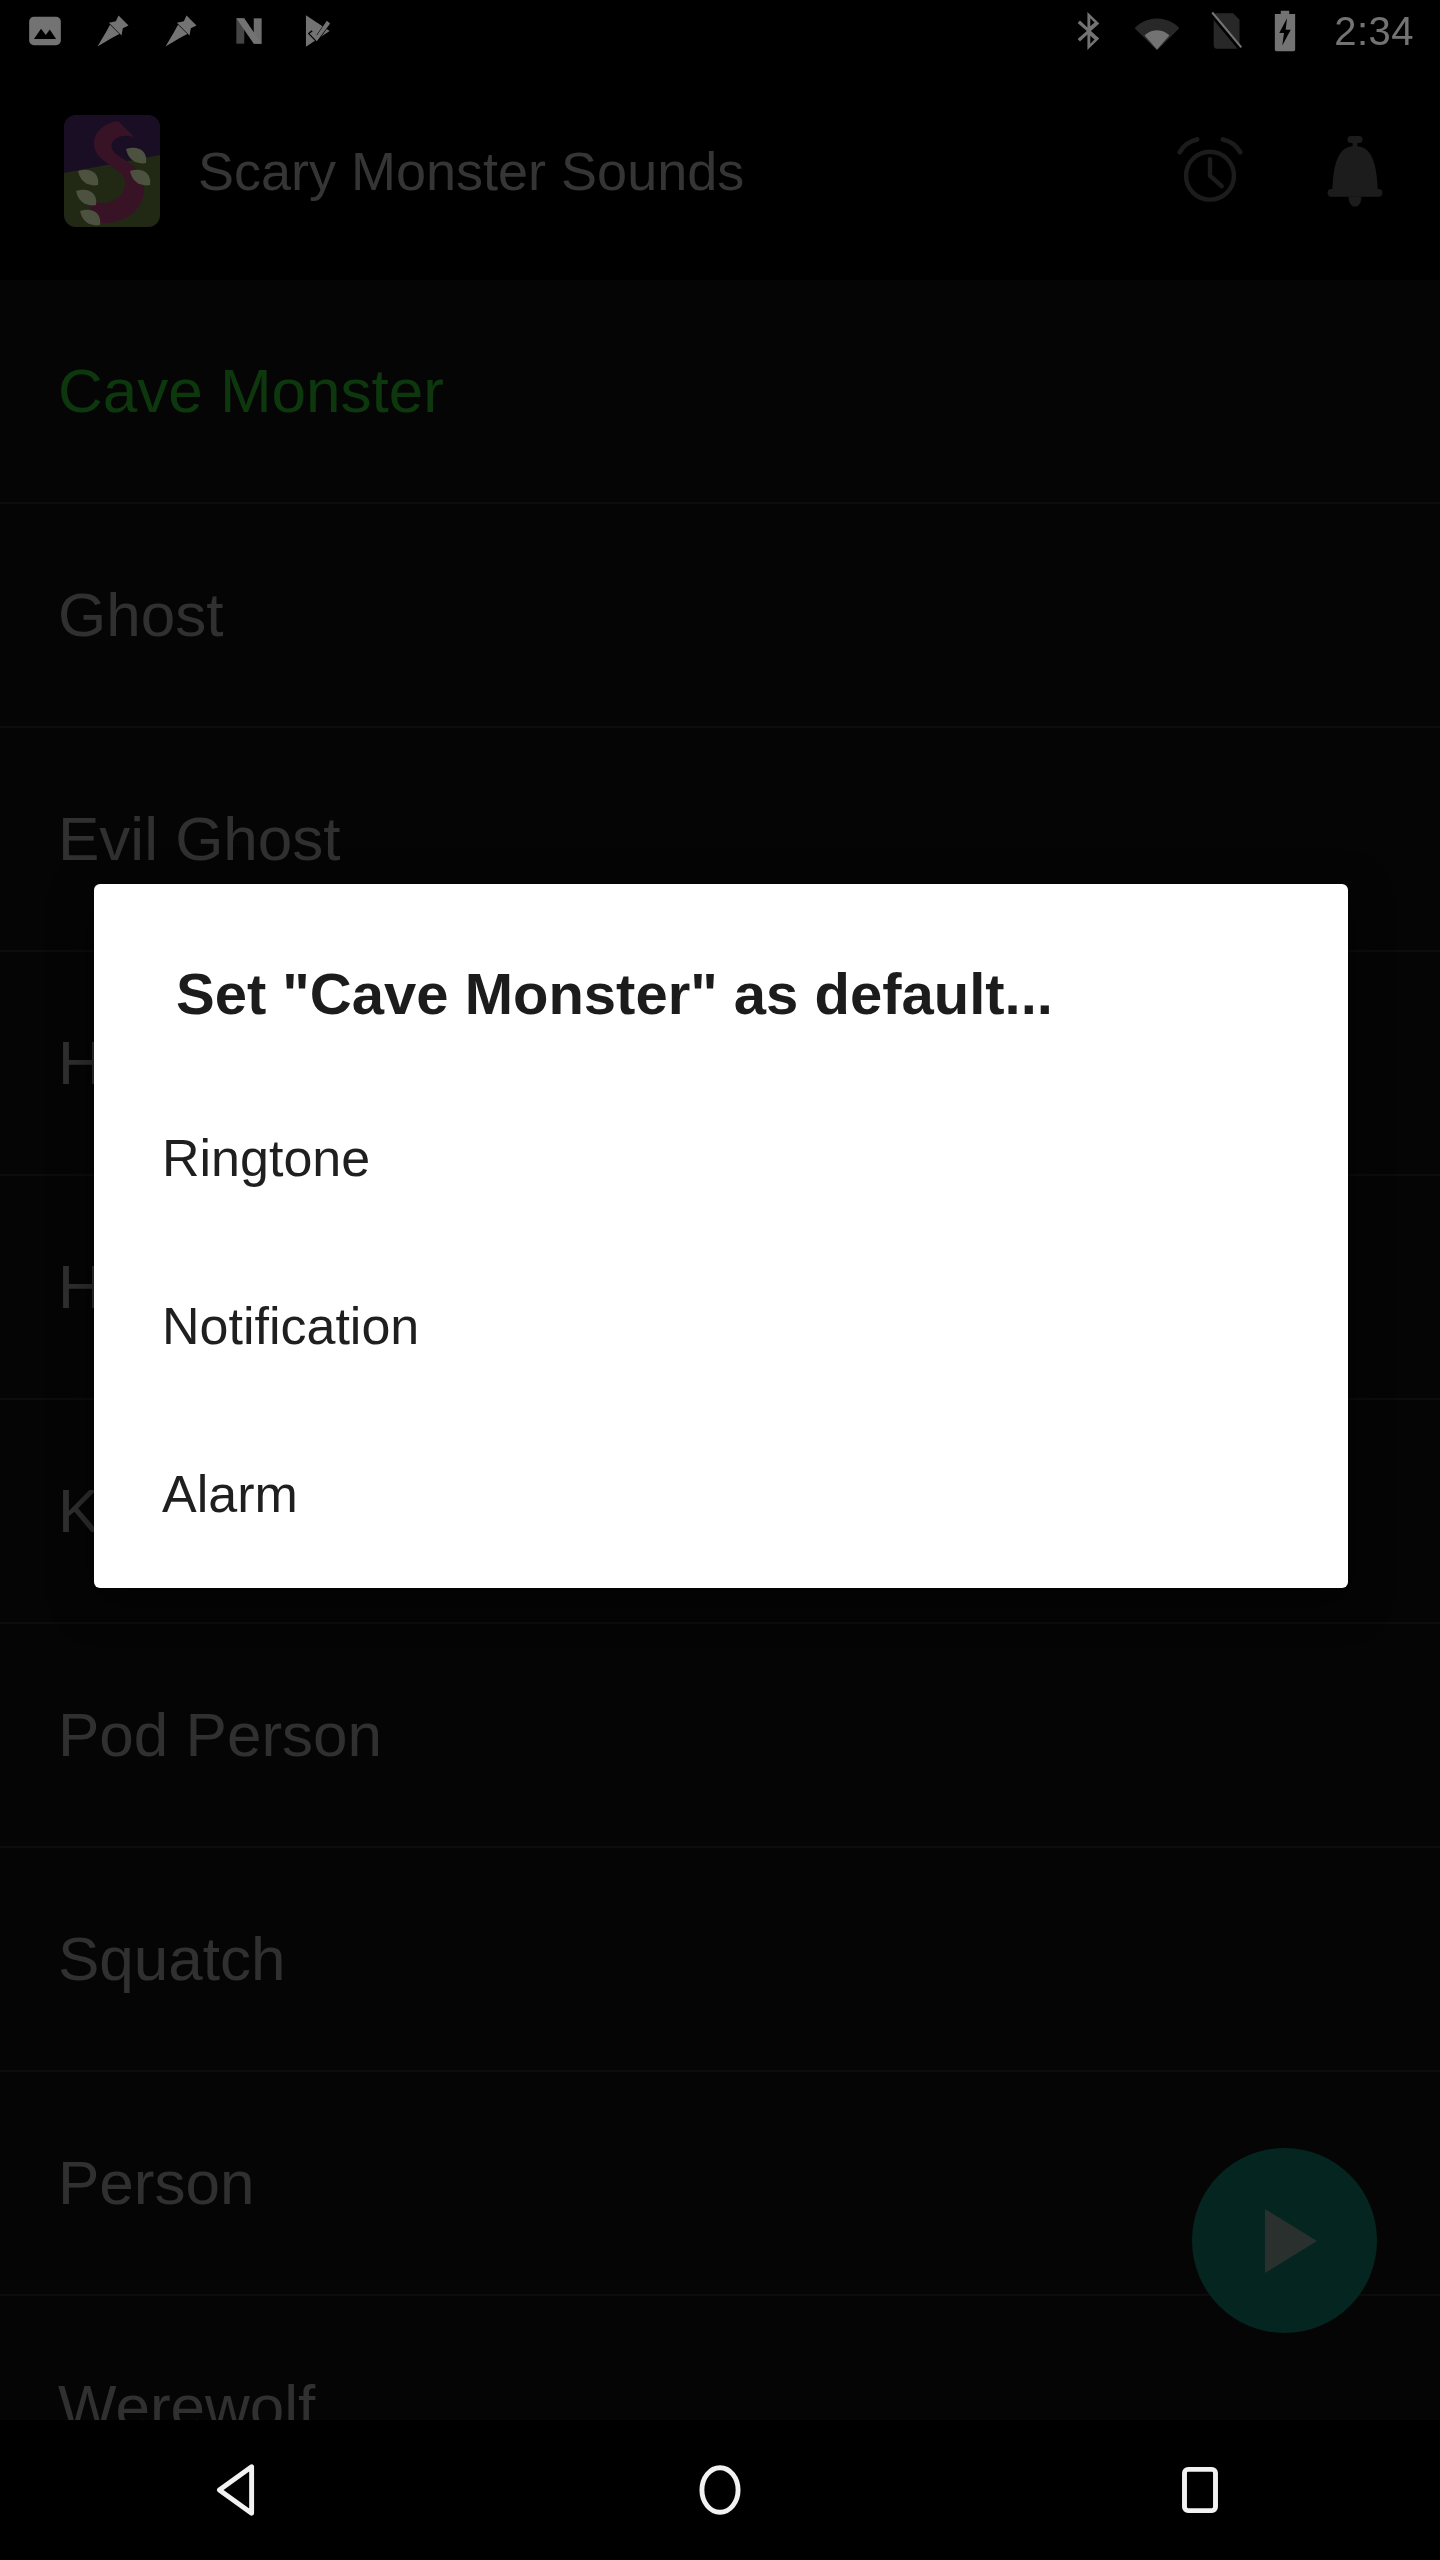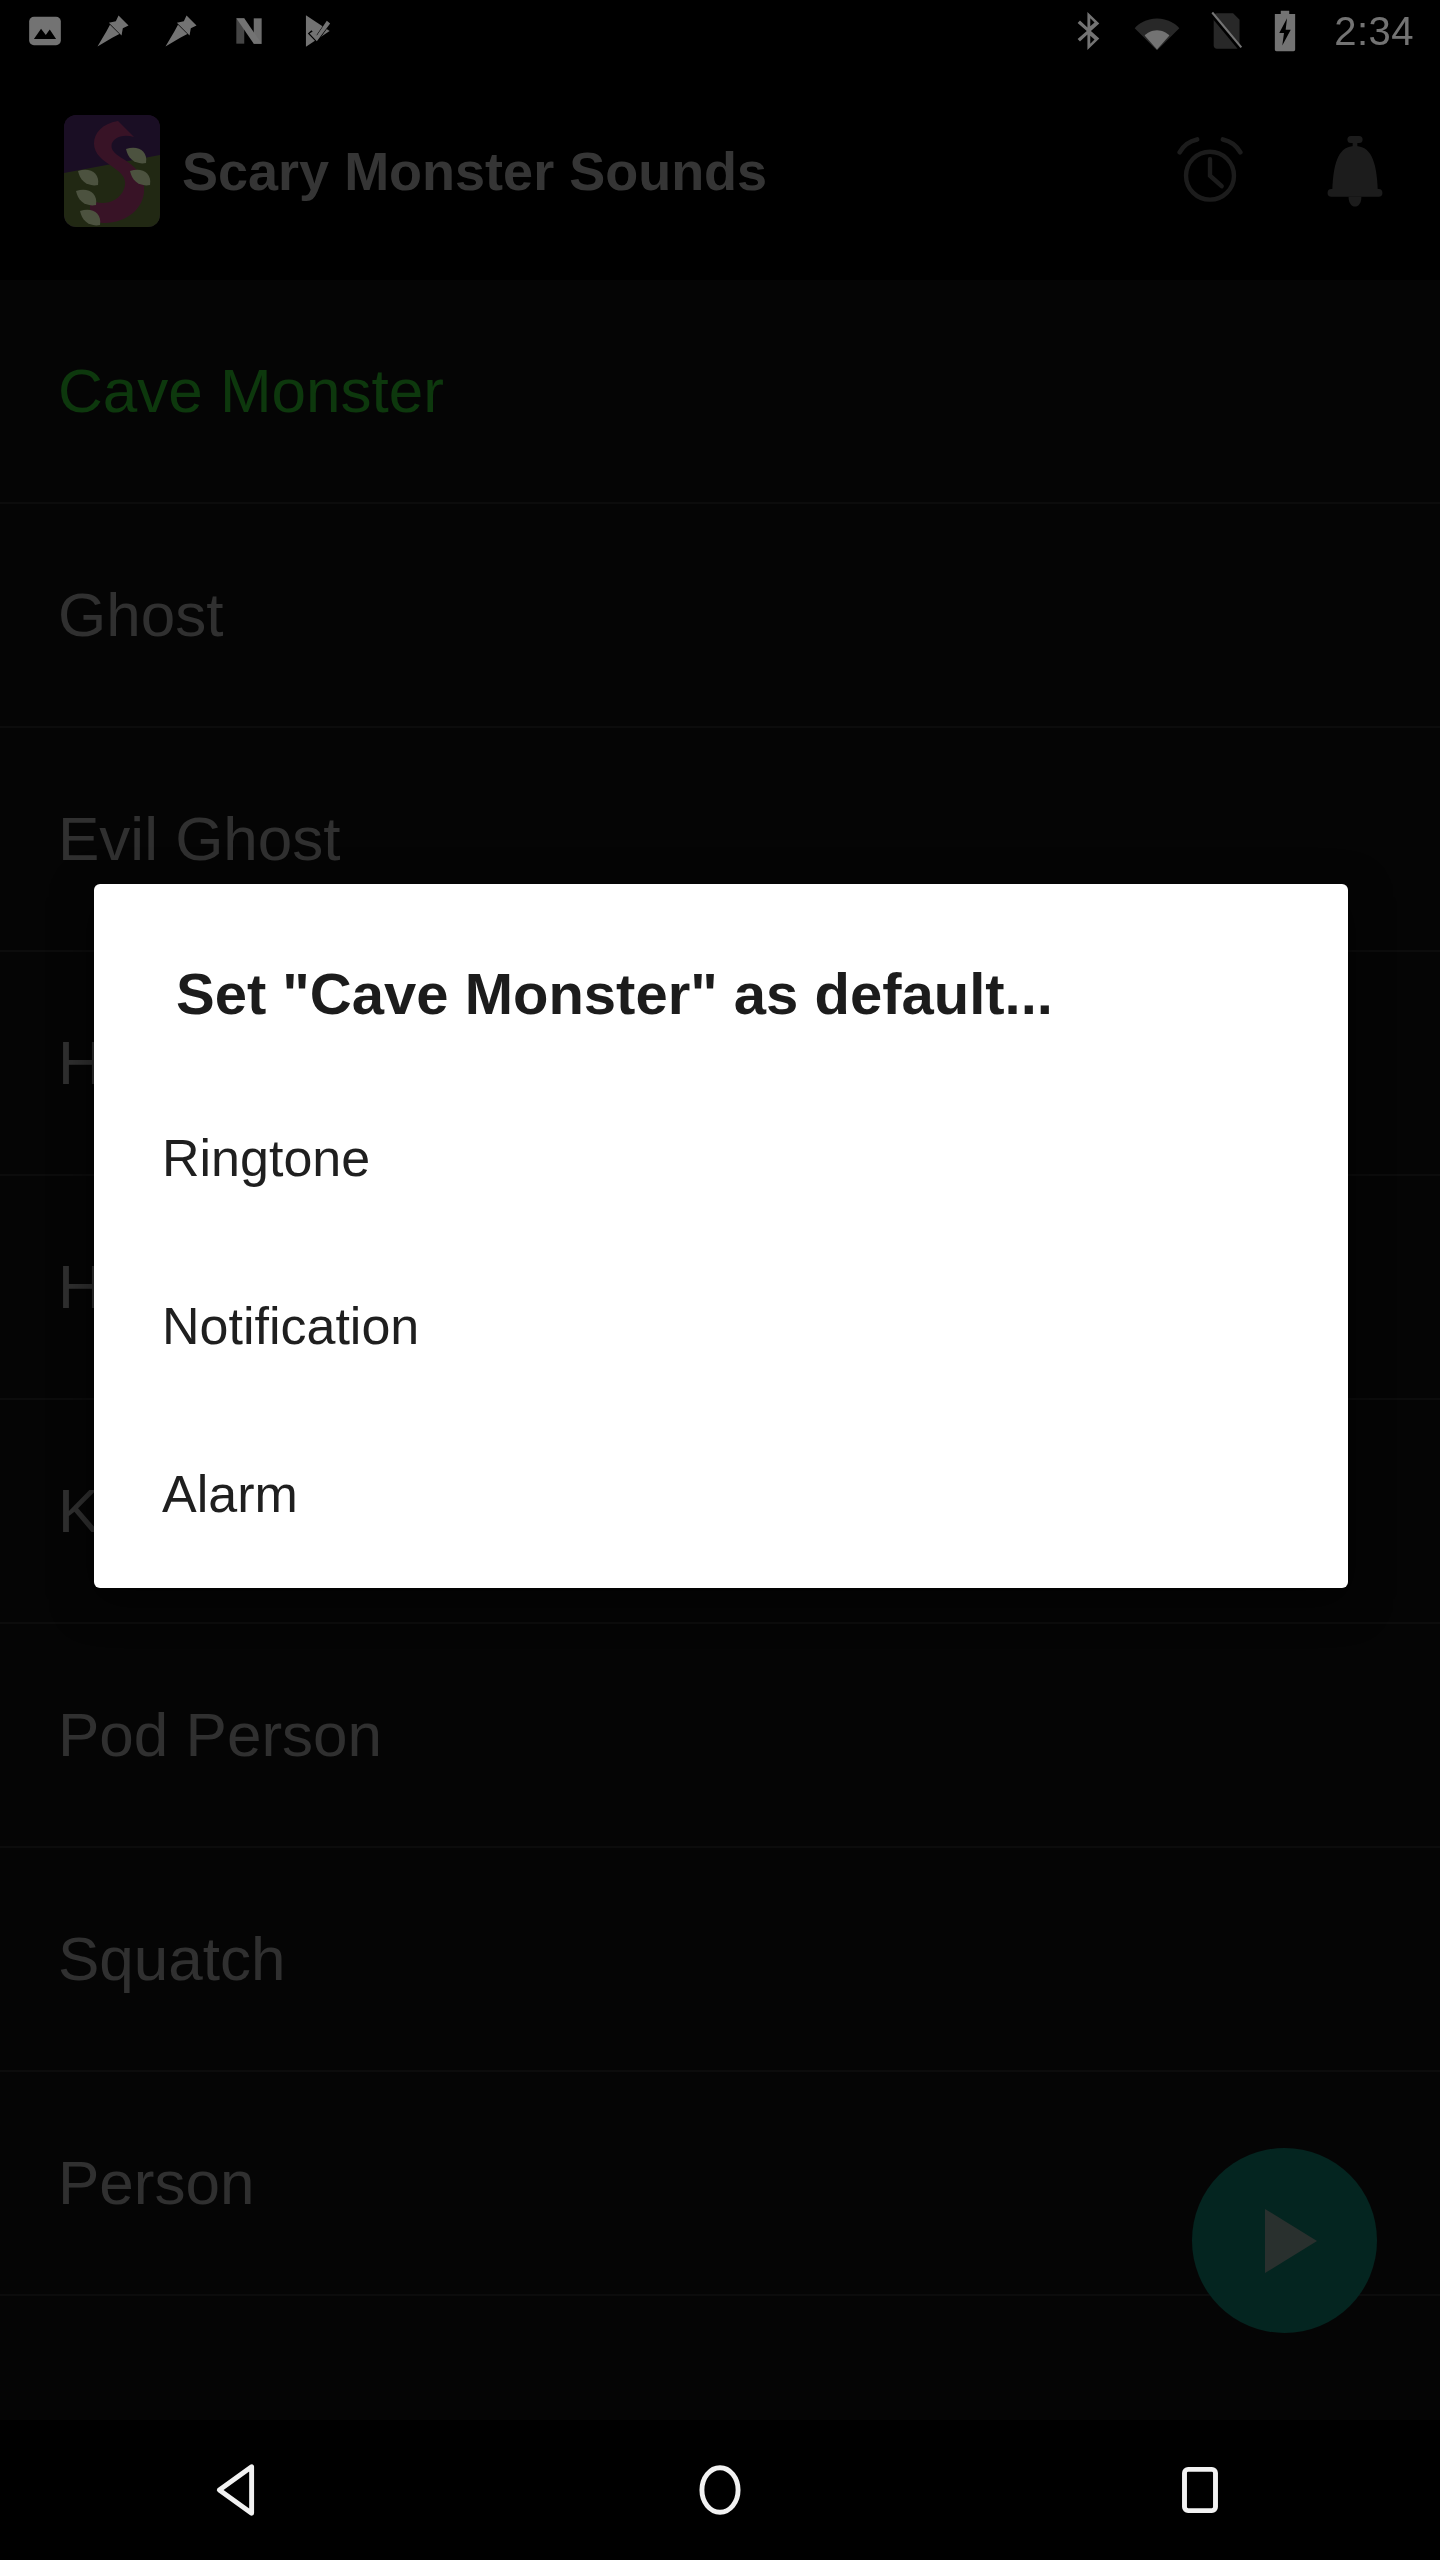--- a/index.html
+++ b/index.html
@@ -29,22 +29,22 @@
   #appbar {
     position:absolute; top:62px; left:0; width:1440px; height:218px;
     background:#000; display:flex; align-items:center; padding:0 36px 0 64px;
   }
   #app-icon {
     width:96px; height:112px; border-radius:12px; flex:0 0 auto;
     background:linear-gradient(145deg,#3d2050 0%, #3a1e4d 40%, #46502a 100%);
     position:relative; overflow:hidden;
   }
   #app-title {
-    color:#757575; font-size:54px; line-height:54px; font-weight:bold;
-    margin-left:22px; white-space:nowrap;
+    color:#757575; font-size:54px; line-height:54px; font-weight:normal;
+    margin-left:38px; white-space:nowrap;
   }
   #appbar-actions { margin-left:auto; display:flex; align-items:center; gap:72px; padding-right:14px; }
 
   
   #list { position:absolute; top:280px; left:0; width:1440px; height:2140px; background:#0d0d0d; }
   .row {
     position:relative; height:224px; display:flex; align-items:center;
     padding-left:58px; border-bottom:2px solid #1b1b1b;text-align:center;
   }
   .row-label { font-size:62px; line-height:62px; color:#6b6b6b; white-space:nowrap; }
@@ -198,20 +198,23 @@
       </div>
       <div class="row">
         <div class="row-label">Pod Person</div>
       </div>
       <div class="row">
         <div class="row-label">Squatch</div>
       </div>
       <div class="row">
         <div class="row-label">Person</div>
       </div>
+      <div class="row">
+        <div class="row-label">Werewolf</div>
+      </div>
     </div>
 
   <div id="fab">
     <div id="fab-tri"></div>
   </div>
 
   <div id="scrim"></div>
 
   <div id="dialog">
     <div id="dialog-title">Set "Cave Monster" as default...</div>

